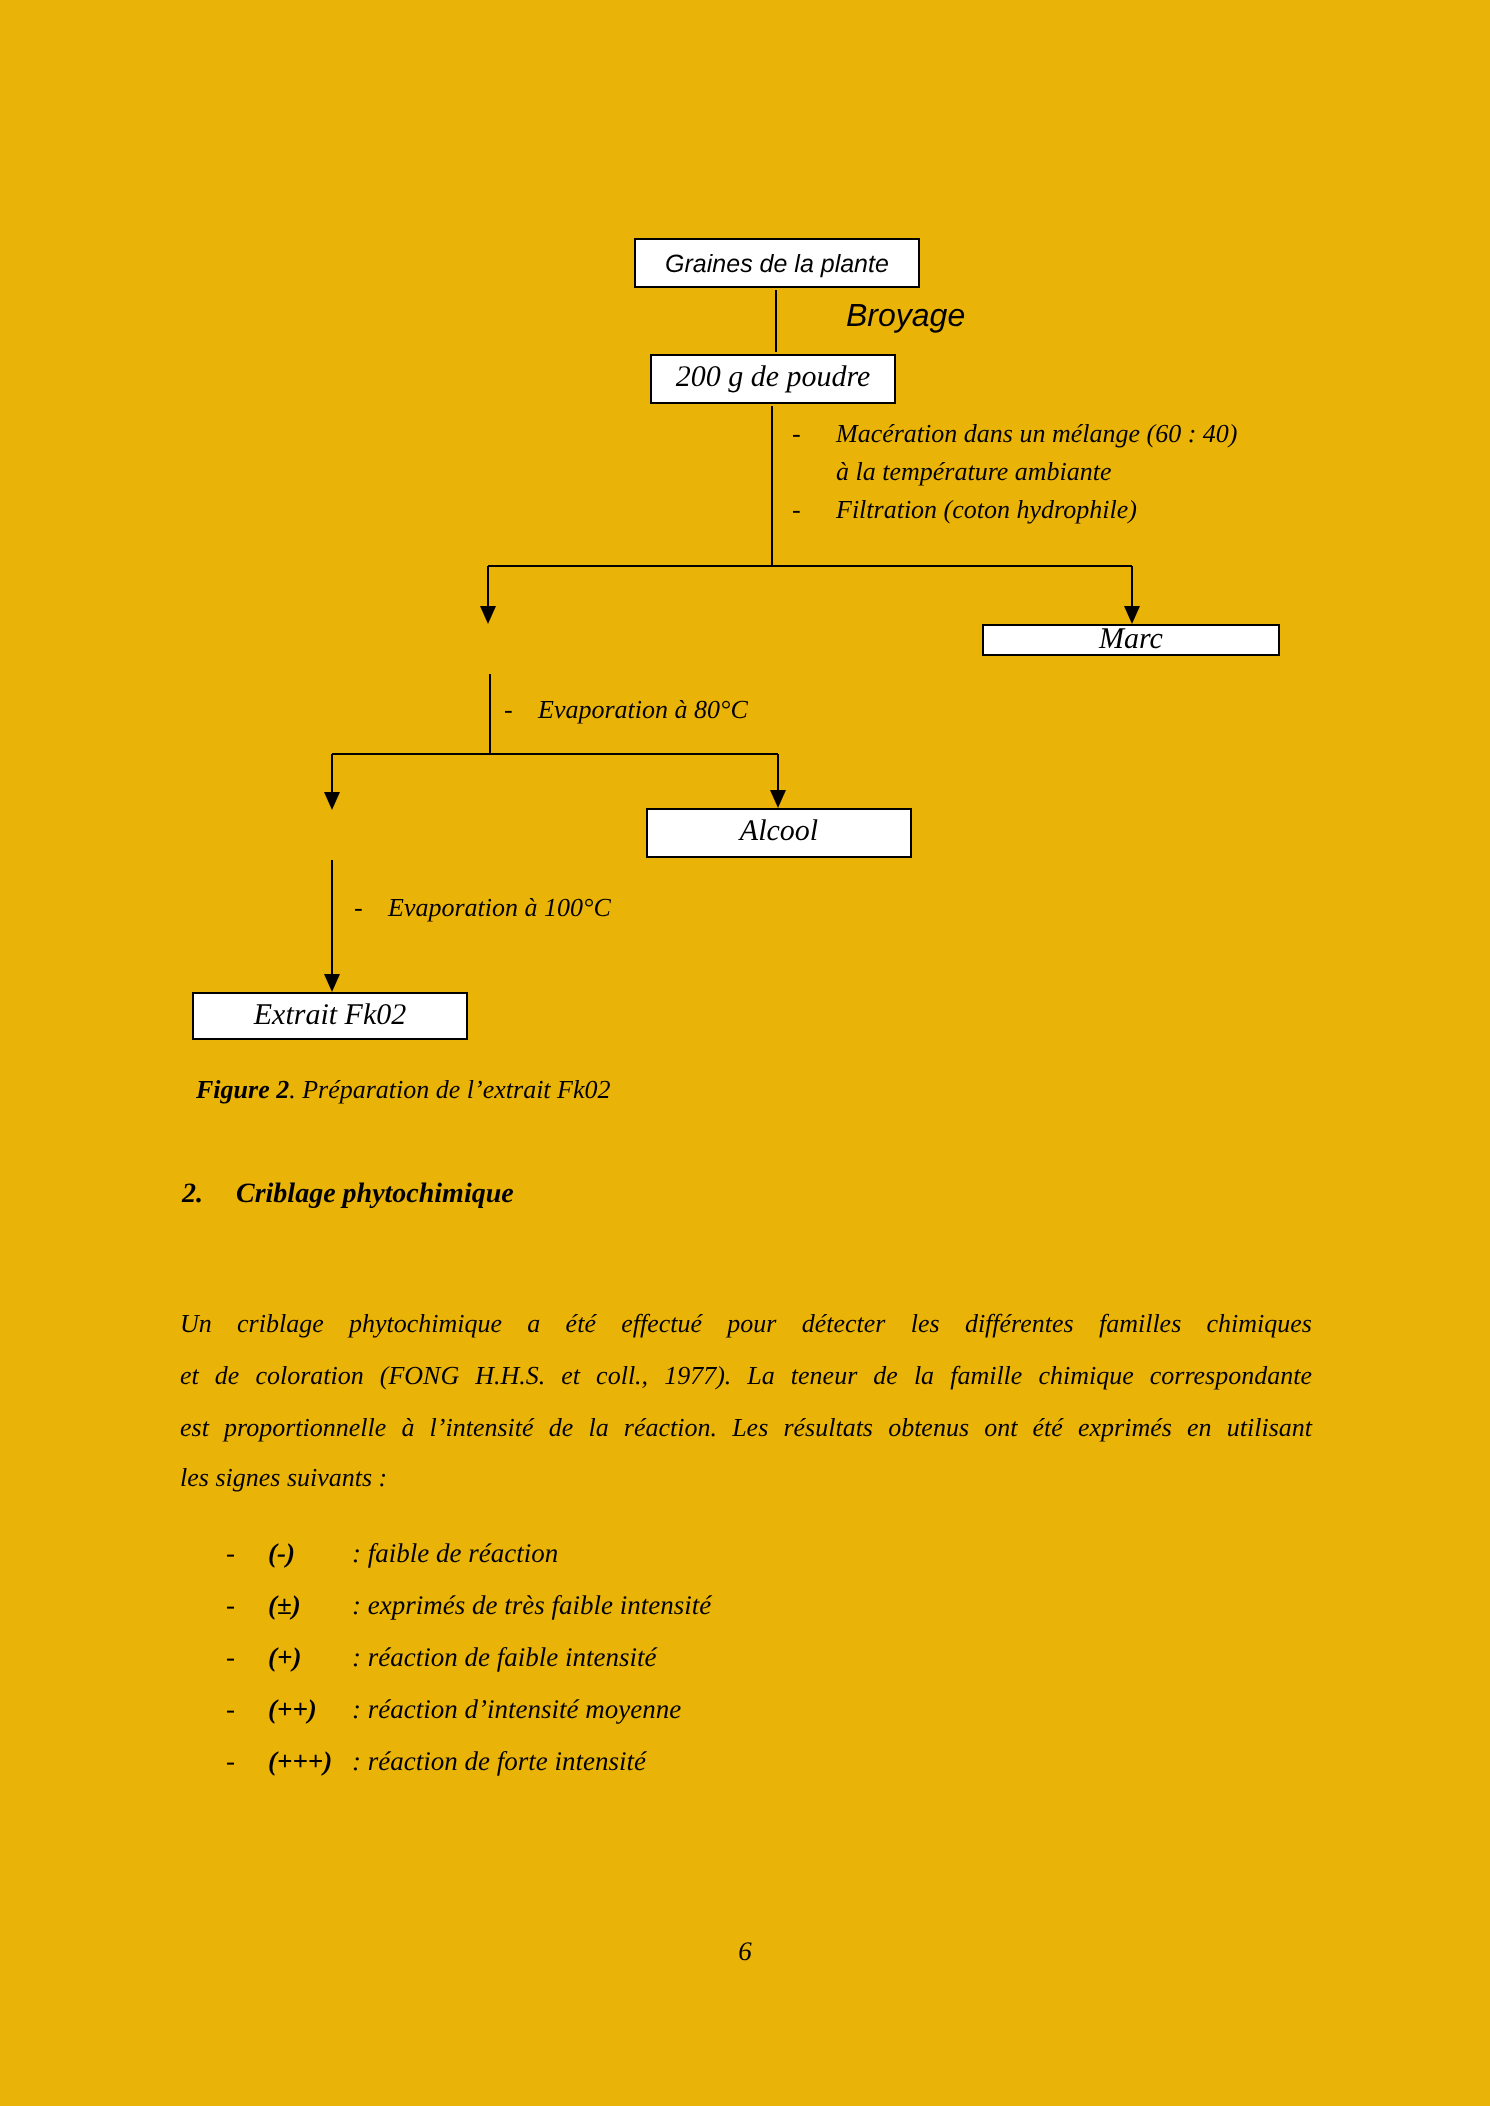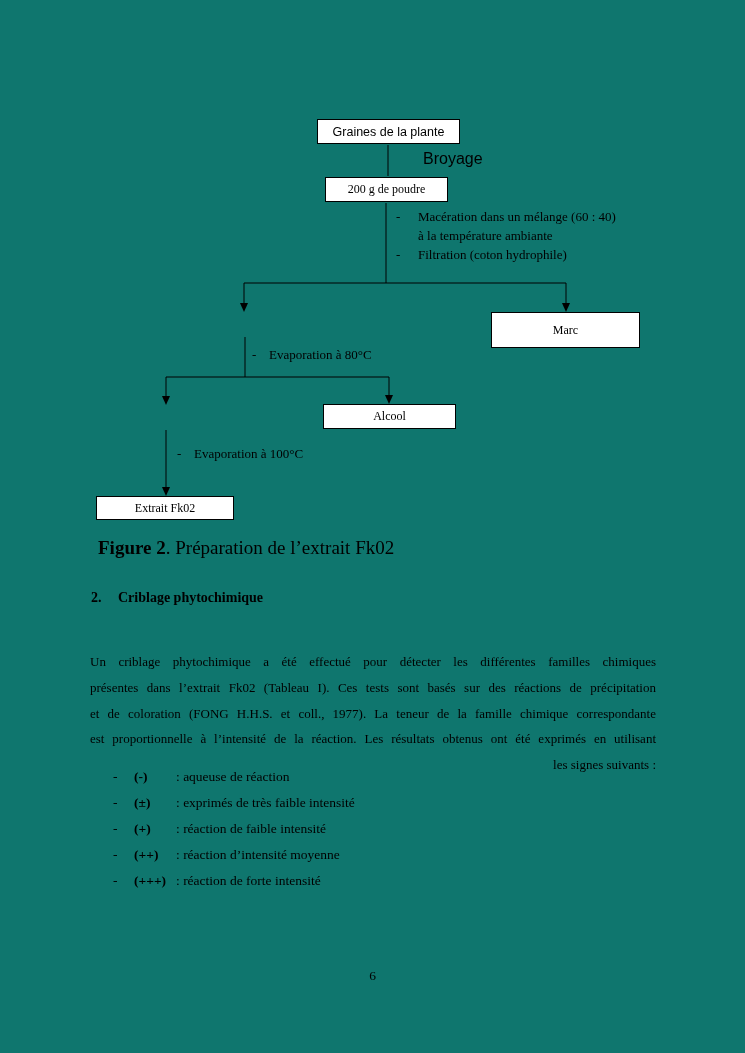--- a/index.html
+++ b/index.html
@@ -1,56 +1,57 @@
 <!DOCTYPE html>
 <html><head>
 <meta charset="utf-8">
 <style>
   html, body { margin: 0; padding: 0; background: #e8e8e8; }
   .page {
     position: relative;
     width: 745px;
     height: 1053px;
-    background: #0f766e;
+    background: #eab308;
     font-family: "Liberation Serif", serif;
     color: #000;
     overflow: hidden;
     margin: 0 auto;
+    font-style: italic;
   }
   svg.connectors {
     position: absolute; left: 0; top: 0;
     width: 745px; height: 1053px;
     pointer-events: none;
   }
   svg.connectors line { stroke: #000; stroke-width: 1; }
   svg.connectors polygon { fill: #000; stroke: none; }
   .node {
     position: absolute;
     border: 1px solid #000;
     background: #fff;
     display: flex;
     align-items: center;
     justify-content: center;
-    font-size: 12px;
+    font-size: 15px;
     box-sizing: border-box;
     white-space: nowrap;
   }
   .sans { font-family: "Liberation Sans", sans-serif; font-size: 12.5px; }
   .annot { position: absolute; font-size: 13px; }
   .annot-row { display: flex; line-height: 19px; }
   .dash-col { width: 22px; flex: 0 0 22px; }
   .evap-label { display: flex; }
   .evap-label .dash-gap { width: 17px; flex: 0 0 17px; }
   .small-label {
     position: absolute;
     font-family: "Liberation Sans", sans-serif;
     font-size: 16px;
     text-align: center;
   }
-  .fig-caption { position: absolute; font-size: 19px; }
+  .fig-caption { position: absolute; font-size: 13px; }
   .fig-caption b { font-weight: bold; }
   .section-heading {
     position: absolute;
     font-size: 14px;
     font-weight: bold;
     display: flex;
   }
   .section-heading .sec-num { width: 27px; flex: 0 0 27px; }
   .body-par {
     position: absolute;
@@ -59,21 +60,21 @@
     font-size: 13px;
     margin-top: 28px;
   }
   .body-par .jline {
     text-align: justify;
     text-align-last: justify;
     line-height: 25.8px;
     height: 25.8px;
     white-space: nowrap;
   }
-  .body-par .lastline { text-align: right; line-height: 25.8px; height: 25.8px; }
+  .body-par .lastline { text-align: left; line-height: 25.8px; height: 25.8px; }
   .legend { position: absolute; left: 113px; top: 764px; font-size: 13.5px; }
   .legend-item { display: flex; height: 26px; align-items: center; }
   .legend-item .l-dash { width: 21px; flex: 0 0 21px; }
   .legend-item .l-sign { width: 42px; flex: 0 0 42px; font-weight: bold; }
   .page-number {
     position: absolute;
     left: 0; right: 0; top: 968px;
     text-align: center;
     font-size: 13.5px;
   }
@@ -116,21 +117,21 @@
       <span class="dash-col"></span>
       <span>à la température ambiante</span>
     </div>
     <div class="annot-row">
       <span class="dash-col">-</span>
       <span>Filtration (coton hydrophile)</span>
     </div>
   </div>
 
 
-  <div class="node" style="left:491px; top:312px; width:149px; height:36px;">Marc</div>
+  <div class="node" style="left:491px; top:312px; width:149px; height:16px;">Marc</div>
 
   <div class="annot evap-label" style="left:252px; top:347px;">
     <span class="dash-gap">-</span>
     <span>Evaporation à 80°C</span>
   </div>
 
 
   <div class="node" style="left:323px; top:404px; width:133px; height:25px;">Alcool</div>
 
   <div class="annot evap-label" style="left:177px; top:446px;">
@@ -144,31 +145,30 @@
     <b>Figure 2</b><span>. Préparation de l’extrait Fk02</span>
   </div>
 
   <div class="section-heading" style="left:91px; top:590px;">
     <span class="sec-num">2.</span>
     <span>Criblage phytochimique</span>
   </div>
 
   <div class="body-par">
     <div class="jline">Un criblage phytochimique a été effectué pour détecter les différentes familles chimiques</div>
-    <div class="jline">présentes dans l’extrait Fk02 (Tableau I). Ces tests sont basés sur des réactions de précipitation</div>
     <div class="jline">et de coloration (FONG H.H.S. et coll., 1977). La teneur de la famille chimique correspondante</div>
     <div class="jline">est proportionnelle à l’intensité de la réaction. Les résultats obtenus ont été exprimés en utilisant</div>
     <div class="lastline">les signes suivants :</div>
   </div>
 
   <div class="legend">
     <div class="legend-item">
       <span class="l-dash">-</span>
       <span class="l-sign">(-)</span>
-      <span class="l-desc">: aqueuse de réaction</span>
+      <span class="l-desc">: faible de réaction</span>
     </div>
     <div class="legend-item">
       <span class="l-dash">-</span>
       <span class="l-sign">(±)</span>
       <span class="l-desc">: exprimés de très faible intensité</span>
     </div>
     <div class="legend-item">
       <span class="l-dash">-</span>
       <span class="l-sign">(+)</span>
       <span class="l-desc">: réaction de faible intensité</span>

